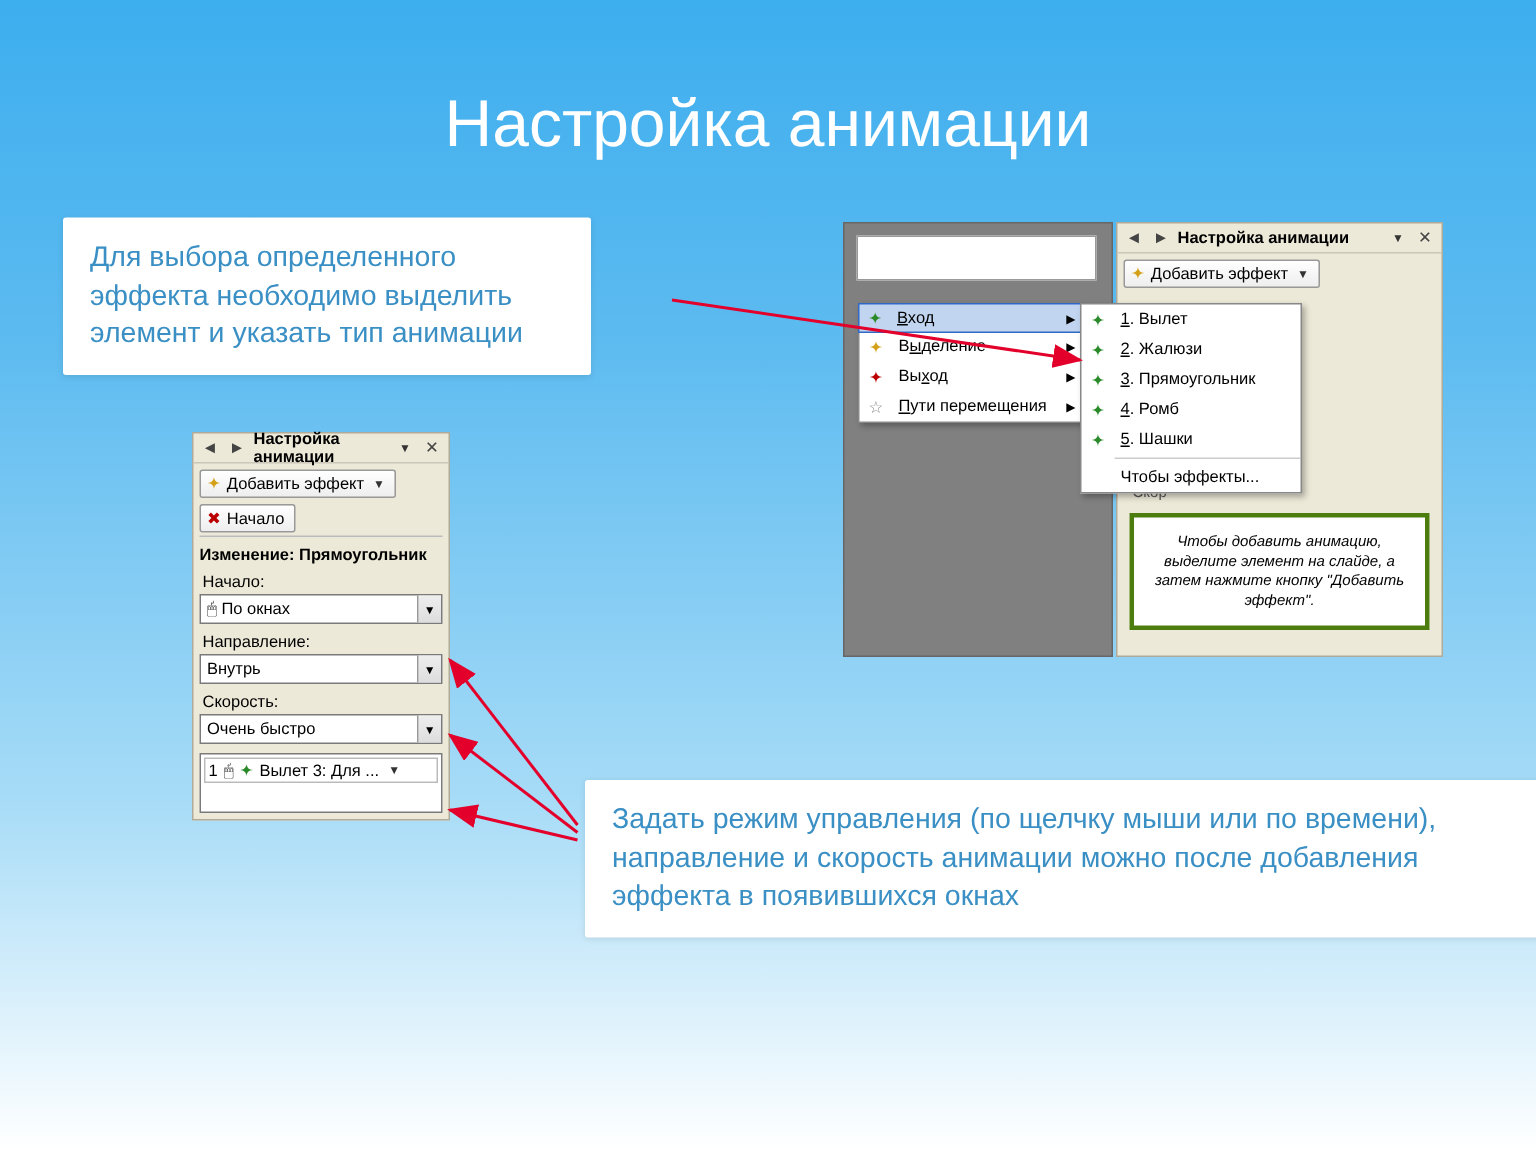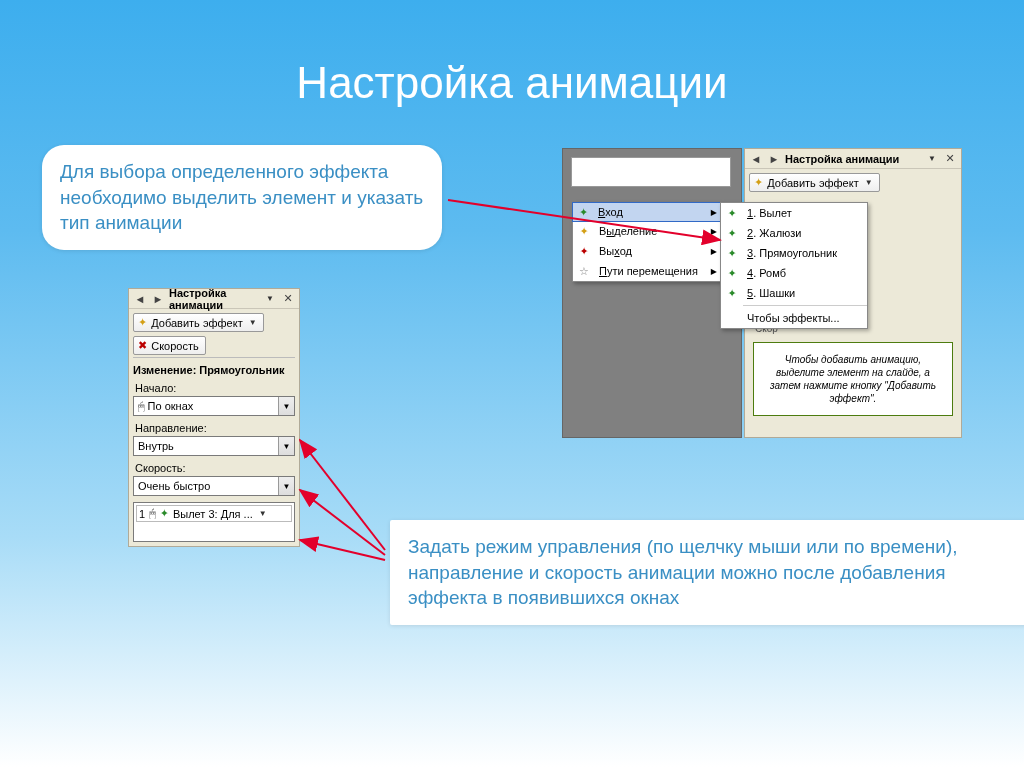--- a/index.html
+++ b/index.html
@@ -20,21 +20,21 @@
   .callout {
     position: absolute;
     background: #fff;
     border-radius: 2px;
     padding: 14px 18px;
     color: #3a8fc4;
     font-size: 19px;
     line-height: 1.35;
     box-shadow: 0 1px 4px rgba(0,0,0,0.1);
   }
-  .callout-top { left: 42px; top: 145px; width: 400px; border-radius: 22px; }
+  .callout-top { left: 42px; top: 145px; width: 352px; }
   .callout-bottom { left: 390px; top: 520px; width: 648px; }
 
   
   .panel {
     position: absolute;
     font-family: Tahoma, Arial, sans-serif;
     font-size: 11px;
     color: #000;
   }
   .panel-bg {
@@ -84,21 +84,21 @@
   .panel-right { left: 562px; top: 148px; width: 400px; height:290px; }
   .slide-area {
     position:absolute; left:0; top:0; width:180px; height:290px;
     background:#808080; border:1px solid #666;
   }
   .task-pane {
     position:absolute; right:0; top:0; width:218px; height:290px;
   }
   .task-body { padding:4px; }
   .task-tip {
-    margin:8px 4px; background:#fff; border:1px solid #4d7c0f; padding:10px 6px;
+    margin:8px 4px; background:#fff; border:3px solid #4d7c0f; padding:10px 6px;
     text-align:center; font-style:italic; font-size:10px; line-height:1.3;
   }
   .skor-label { margin:6px 6px 2px 6px; font-size:10px; color:#555;}
 
   
   .menu {
     position:absolute; background:#fff; border:1px solid #888;
     box-shadow: 2px 2px 4px rgba(0,0,0,0.3);
     font-size:11px;
     display:flex; flex-direction:column;
@@ -135,21 +135,21 @@
   </div>
   <div class="body">
     <div class="btn">
       <span class="star-icon">✦</span>
       <span>Добавить эффект</span>
       <span class="dd-arrow">▼</span>
     </div>
     <div style="height:4px"></div>
     <div class="btn">
       <span style="color:#b00">✖</span>
-      <span>Скорость</span>
+      <span>Начало</span>
     </div>
     <div class="hr"></div>
     <div class="section-title">Изменение: Прямоугольник</div>
 
     <div class="field-label">Начало:</div>
     <div class="combo">
       <div class="val">
           <span>🖱</span>
           <span>По окнах</span>
         </div>

